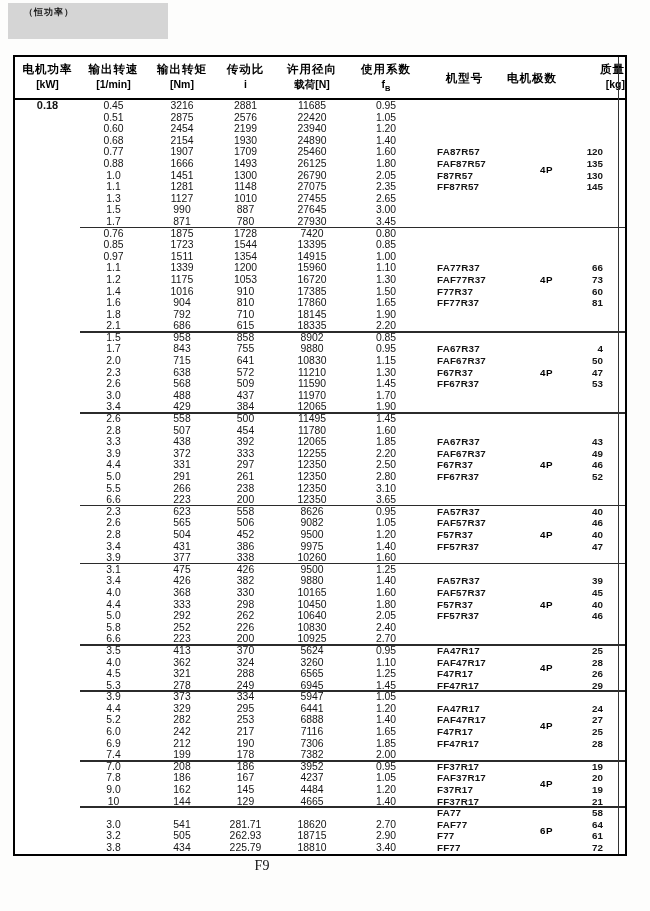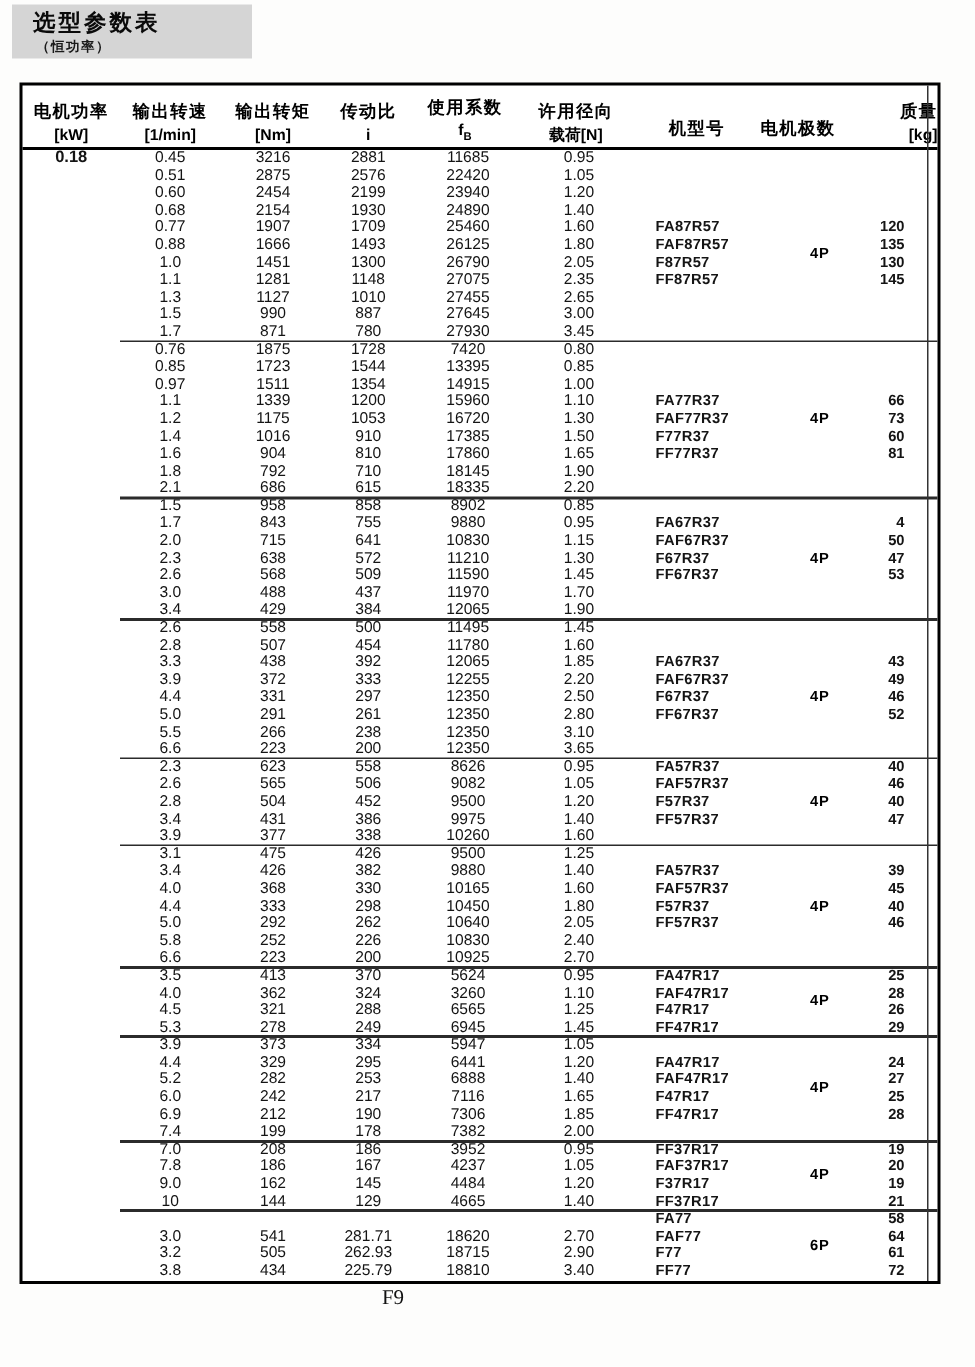--- a/index.html
+++ b/index.html
@@ -22,21 +22,20 @@
     position:absolute; left:13px; top:55px; width:614px; height:801px;
     border:2px solid #000; background:#fff;
   }
   .inner-right-line {
     position:absolute; top:0; bottom:0; right:6px; width:1px; background:#333;
   }
 
   .thead {
     display:flex; height:43px; border-bottom:2px solid #000;
     padding-top:5px;
-    align-items:flex-end;
   }
   .hcell { text-align:center; }
   .h1 { font-size:11.5px; font-weight:bold; letter-spacing:1px; line-height:15px; }
   .h2 { font-size:10.5px; font-weight:bold; line-height:15px; }
   .hcell.mid { display:flex; align-items:center; justify-content:center; padding-bottom:4px; }
   .h2 sub { font-size:7.5px; }
 
   .c0 { width:65px; }
   .c1 { width:67px; }
   .c2 { width:70px; }
@@ -65,21 +64,20 @@
   }
   .page-footer {
     position:absolute; left:0; top:858px; width:524px; text-align:center;
     font-family:"Liberation Serif", serif; font-size:14px; color:#111;
   }
 </style>
 </head>
 <body>
 
 <div class="title-box">
-  <div class="title-main">选型参数表</div>
   <div class="title-sub">（恒功率）</div>
 </div>
 
 <div class="ptable">
   <div class="thead">
       <div class="hcell c0">
         <div class="h1">电机功率</div>
         <div class="h2">[kW]</div>
       </div>
       <div class="hcell c1">
@@ -87,27 +85,27 @@
         <div class="h2">[1/min]</div>
       </div>
       <div class="hcell c2">
         <div class="h1">输出转矩</div>
         <div class="h2">[Nm]</div>
       </div>
       <div class="hcell c3">
         <div class="h1">传动比</div>
         <div class="h2">i</div>
       </div>
+      <div class="hcell c4">
+        <div class="h1">许用径向</div>
+        <div class="h2">载荷[N]</div>
+      </div>
       <div class="hcell c5">
         <div class="h1">使用系数</div>
         <div class="h2">f<sub>B</sub></div>
-      </div>
-      <div class="hcell c4">
-        <div class="h1">许用径向</div>
-        <div class="h2">载荷[N]</div>
       </div>
       <div class="hcell c6 mid">
         <div class="h1">机型号</div>
       </div>
       <div class="hcell c7 mid">
         <div class="h1">电机极数</div>
       </div>
       <div class="hcell c8 right">
         <div class="h1">质量</div>
         <div class="h2">[kg]</div>

